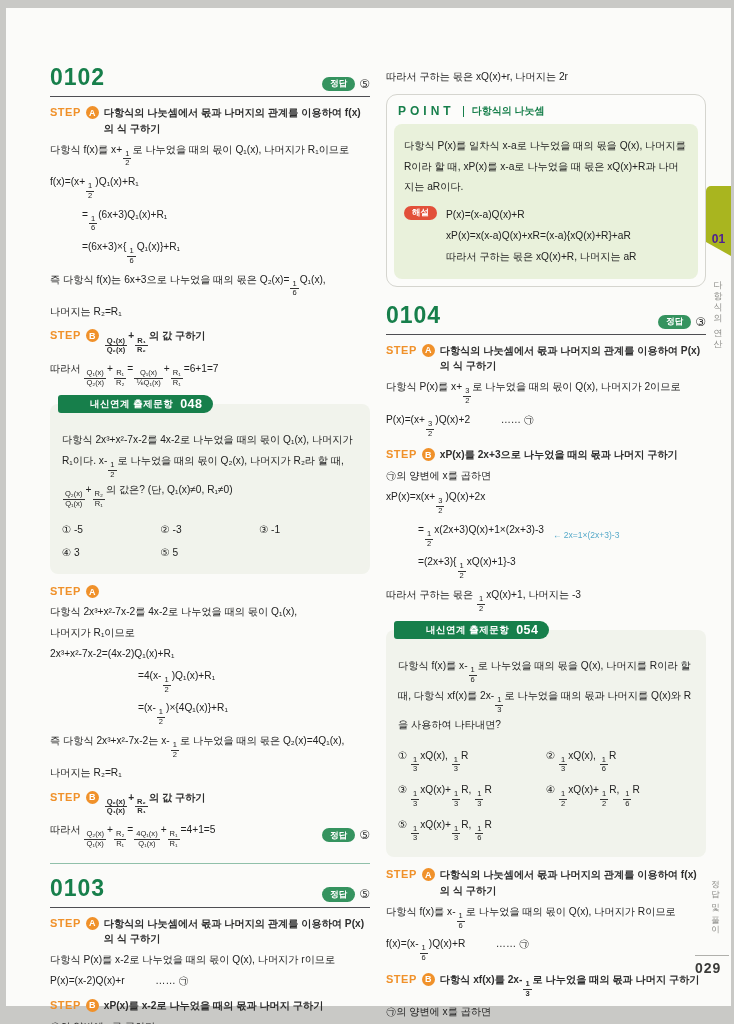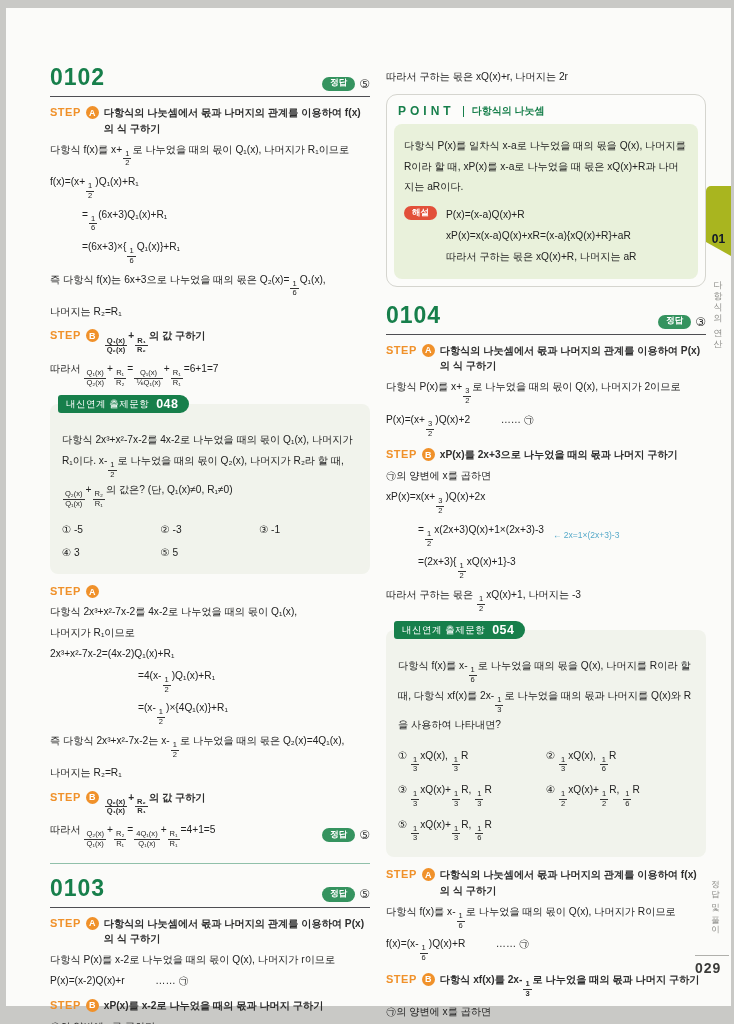--- a/index.html
+++ b/index.html
@@ -13,21 +13,21 @@
     position:absolute;top:8px;left:6px;right:3px;bottom:18px;
     background:#fbfbf9;
   }
   .cols{display:flex;gap:16px;padding:56px 28px 0 44px;}
   .col{width:320px;flex:0 0 320px;color:#262626;font-size:10px;}
   
   .prob-head{display:flex;justify-content:space-between;align-items:flex-end;
     border-bottom:1.5px solid #4e4e52;padding-bottom:5px;margin-bottom:8px;}
   .prob-id{font-size:23px;font-weight:800;color:#177f4b;margin:0;letter-spacing:1px;font-family:"Liberation Sans",sans-serif;}
   .ans{display:flex;align-items:center;gap:4px;}
-  .pill{background:#35935f;color:#fff;border-radius:8px;font-size:8.5px;padding:1.5px 8px;font-weight:bold;line-height:1.3;font-family:Liberation Mono, monospace;}
+  .pill{background:#35935f;color:#fff;border-radius:8px;font-size:8.5px;padding:1.5px 8px;font-weight:bold;line-height:1.3;}
   .circ{font-size:12px;color:#333;}
   
   .step{display:flex;align-items:flex-start;gap:5px;margin:8px 0 4px;}
   .step-word{color:#f0912a;font-weight:800;font-size:11px;letter-spacing:.5px;line-height:1.3;}
   .step-letter{background:#f0912a;color:#fff;border-radius:50%;width:13px;height:13px;
     display:inline-flex;align-items:center;justify-content:center;font-size:9px;font-weight:bold;flex:0 0 13px;margin-top:1px;}
   .step-title{font-weight:bold;color:#2d2d2d;flex:1;line-height:1.55;font-size:10.2px;}
   
   .lines{display:block;}
   .line{display:flex;align-items:center;flex-wrap:wrap;margin:4px 0;line-height:1.7;font-size:10.2px;color:#222;}
@@ -38,21 +38,21 @@
   .ansline{margin-left:auto;display:flex;align-items:center;gap:4px;}
   
   .frac{display:inline-flex;flex-direction:column;text-align:center;vertical-align:-0.55em;
     font-size:0.74em;line-height:1.15;margin:0 1px;position:relative;top:-1px;}
   .frac .fn{padding:0 2px;border-bottom:1px solid #333;}
   .frac .fd{padding:0 2px;}
   
   .probbox{background:#f1f3ec;border-radius:8px;padding:22px 12px 10px;position:relative;margin:16px 0 10px;}
   .tag{position:absolute;top:-9px;left:8px;background:#177f4b;color:#fff;
     border-radius:3px 9px 9px 3px;padding:2px 10px 2px 8px;display:flex;gap:7px;align-items:center;}
-  .tag-label{font-size:9.5px;font-weight:normal;letter-spacing:.5px;}
+  .tag-label{font-size:9.5px;font-weight:bold;letter-spacing:.5px;margin-left:24px;}
   .tag-num{font-size:12.5px;font-weight:800;letter-spacing:.5px;}
   .options{display:flex;flex-wrap:wrap;margin-top:8px;}
   .options .line{margin:3px 0;}
   .g3 .line{width:33.3%;}
   .g2 .line{width:50%;}
   .g2 .line:last-child{width:100%;}
   
   .pointbox{border:1.5px solid #d5d5cf;border-radius:11px;padding:7px;margin:9px 0 15px;background:#fcfcfa;}
   .point-head{display:flex;align-items:center;gap:8px;padding:2px 4px 6px;}
   .point-word{color:#177f4b;font-weight:800;letter-spacing:4px;font-size:12px;}
@@ -60,21 +60,21 @@
   .point-sub{color:#177f4b;font-size:10px;font-weight:bold;}
   .point-inner{background:#e9f1db;border-radius:8px;padding:8px 10px 9px;}
   .exp{display:flex;gap:9px;margin-top:3px;}
   .exp-pill{background:#e2503a;color:#fff;border-radius:8px;font-size:8.5px;padding:1px 8px;font-weight:bold;height:fit-content;margin-top:4px;flex-shrink:0;}
   .exp .lines{flex:1;}
   
   .sep{border:none;border-top:1.5px solid #90c0aa;margin:13px 0 11px;}
   .contline{margin-top:2px;}
   
   .side-tab{position:absolute;right:0;top:178px;width:25px;height:70px;background:#a9b51f;
-    color:#0f172a;font-weight:800;font-size:12px;display:flex;align-items:flex-end;justify-content:center;
+    color:#4c1d95;font-weight:800;font-size:12px;display:flex;align-items:flex-end;justify-content:center;
     padding-bottom:10px;box-sizing:border-box;clip-path:polygon(0 0,100% 0,100% 100%,0 80%);border-radius:5px 0 0 0;}
   .side-label{position:absolute;right:7px;top:266px;writing-mode:vertical-rl;color:#8b8b87;
     font-size:9px;letter-spacing:2px;}
   .footer-vert{position:absolute;right:9px;bottom:78px;writing-mode:vertical-rl;color:#8b8b87;
     font-size:8.5px;letter-spacing:1px;}
   .pagenum{position:absolute;right:2px;bottom:30px;font-size:14px;font-weight:800;color:#3a3a38;letter-spacing:1px;}
   .pagenum::before{content:"";display:block;width:34px;border-top:1px solid #b0b0ac;margin-bottom:4px;}
 </style>
 </head>
 <body>

